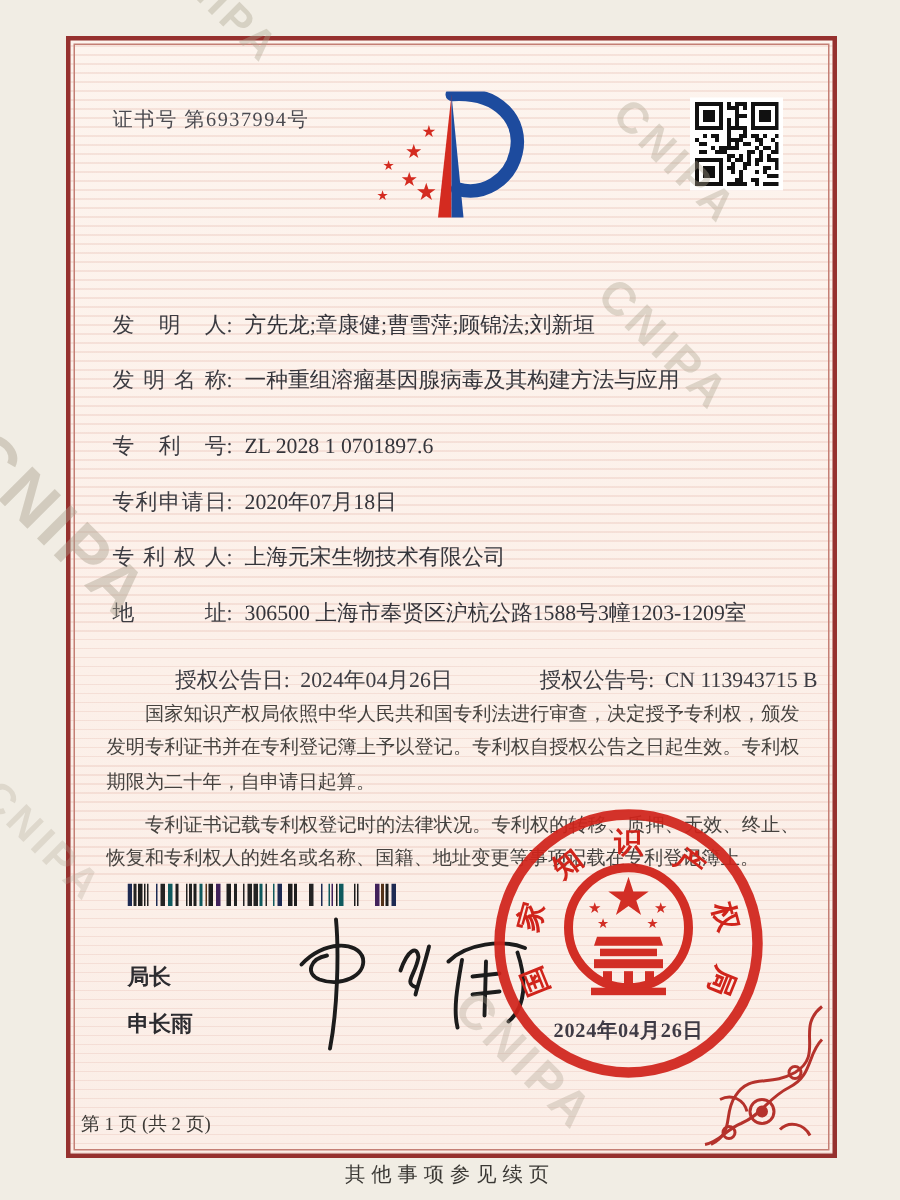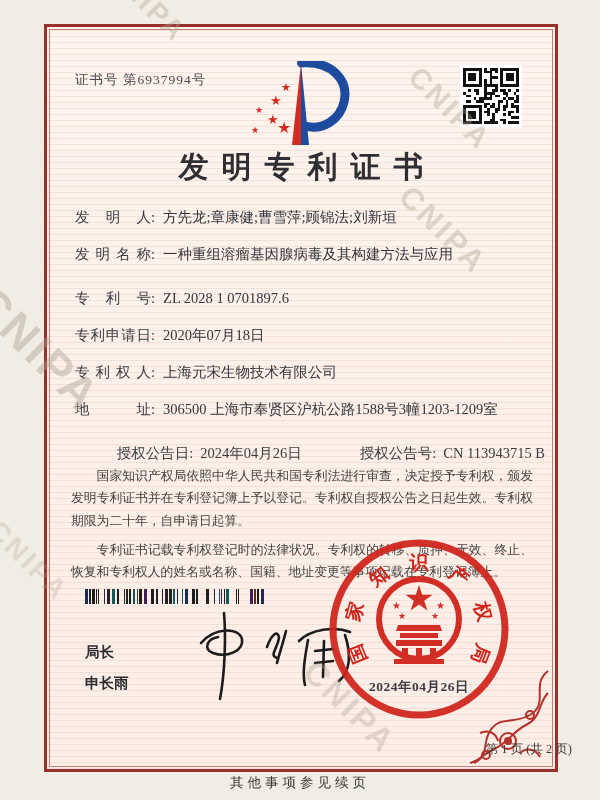--- a/index.html
+++ b/index.html
@@ -59,21 +59,21 @@
   .seal svg.ring{position:absolute;inset:0;}
   .seal-text{position:absolute;inset:0;}
   .seal-text span{position:absolute;left:50%;top:50%;width:22px;height:22px;margin:-11px 0 0 -11px;
       text-align:center;font-size:19px;font-weight:bold;color:#d0241b;line-height:22px;}
   .emblem{position:absolute;left:50%;top:50%;transform:translate(-50%,-54%);}
   .seal-date{position:absolute;left:0;top:142px;width:100%;text-align:center;font-size:13.5px;
       color:#3f3b45;font-weight:bold;letter-spacing:.5px;}
 
   .ornament{position:absolute;right:-1px;bottom:-2px;width:96px;height:108px;}
 
-  .page-footer{position:absolute;left:17px;top:714px;width:100%;text-align:right;font-size:12.5px;color:#3d3a36;}
+  .page-footer{position:absolute;left:7px;top:714px;width:100%;text-align:left;font-size:12.5px;color:#3d3a36;}
 
   .continuation{position:absolute;left:0;top:774px;width:100%;text-align:center;font-size:13.5px;
       color:#3a3834;letter-spacing:4px;z-index:5;}
 </style>
 </head>
 <body>
 
 <div class="stage">
 
   <div class="wm wm1">CNIPA</div>
@@ -227,21 +227,20 @@
             <rect x="2" y="2" width="3" height="3" fill="#111"></rect>
             <rect x="14" y="0" width="7" height="7" fill="#111"></rect>
             <rect x="15" y="1" width="5" height="5" fill="#fff"></rect>
             <rect x="16" y="2" width="3" height="3" fill="#111"></rect>
             <rect x="0" y="14" width="7" height="7" fill="#111"></rect>
             <rect x="1" y="15" width="5" height="5" fill="#fff"></rect>
             <rect x="2" y="16" width="3" height="3" fill="#111"></rect>
           </svg>
       </div>
 
-      <div class="title">发明专利证书</div>
 
       <div class="fields">
           <div class="field-row"><span class="flabel">发明人</span><span class="fcolon">:</span><span class="fvalue">方先龙;章康健;曹雪萍;顾锦法;刘新垣</span></div>
           <div class="field-row gap"><span class="flabel">发明名称</span><span class="fcolon">:</span><span class="fvalue">一种重组溶瘤基因腺病毒及其构建方法与应用</span></div>
           <div class="field-row"><span class="flabel">专利号</span><span class="fcolon">:</span><span class="fvalue">ZL 2028 1 0701897.6</span></div>
           <div class="field-row"><span class="flabel">专利申请日</span><span class="fcolon">:</span><span class="fvalue">2020年07月18日</span></div>
           <div class="field-row"><span class="flabel">专利权人</span><span class="fcolon">:</span><span class="fvalue">上海元宋生物技术有限公司</span></div>
           <div class="field-row"><span class="flabel">地址</span><span class="fcolon">:</span><span class="fvalue">306500 上海市奉贤区沪杭公路1588号3幢1203-1209室</span></div>
         </div>
 

